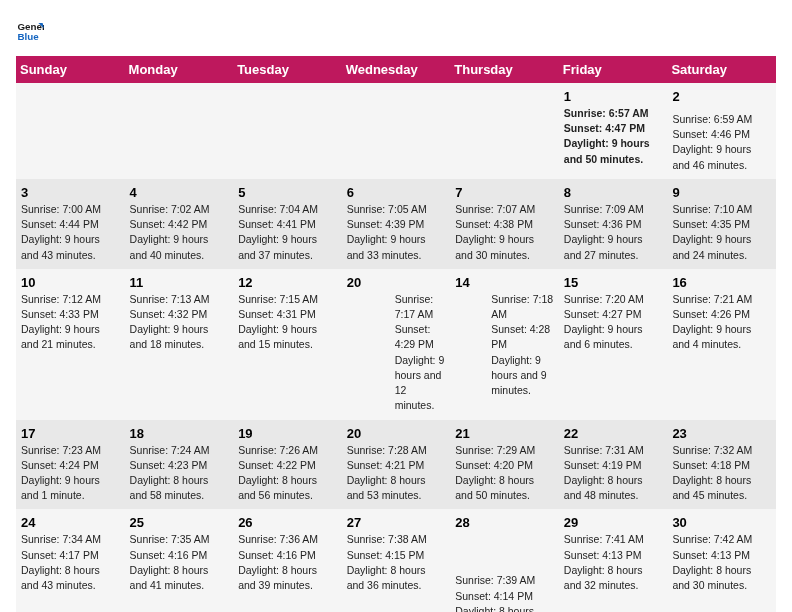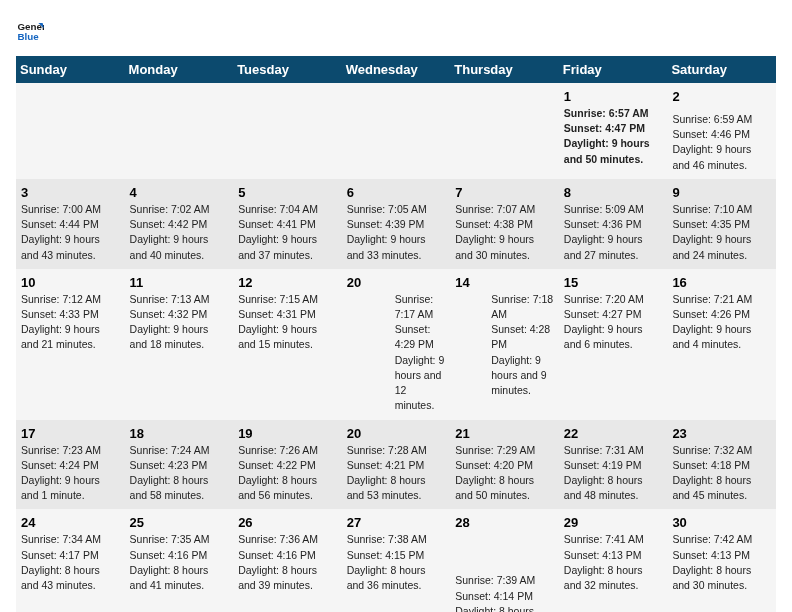--- a/index.html
+++ b/index.html
@@ -46,21 +46,21 @@
     .location {
       font-size: 15px;
       color: #333;
     }
     table {
       width: 100%;
       border-collapse: collapse;
       font-size: 11px;
     }
     thead tr {
-      background-color: #0c4a6e;
+      background-color: #be185d;
       color: #fff;
       padding-left: 41px;
     }
     thead th {
       padding: 6px 4px;
       text-align: left;
       font-size: 13px;
       font-weight: 600;
       width: calc(100% / 7);
     }
@@ -171,21 +171,21 @@
 Daylight: 9 hours and 33 minutes.</div>
         </td>
         <td>
           <span class="day-num">7</span>
           <div class="day-info" style="white-space: pre-line;">Sunrise: 7:07 AM
 Sunset: 4:38 PM
 Daylight: 9 hours and 30 minutes.</div>
         </td>
         <td>
           <span class="day-num">8</span>
-          <div class="day-info" style="white-space: pre-line;">Sunrise: 5:09 AM
+          <div class="day-info" style="white-space: pre-line;">Sunrise: 7:09 AM
 Sunset: 4:36 PM
 Daylight: 9 hours and 27 minutes.</div>
         </td>
         <td>
           <span class="day-num">9</span>
           <div class="day-info" style="white-space: pre-line;">Sunrise: 7:10 AM
 Sunset: 4:35 PM
 Daylight: 9 hours and 24 minutes.</div>
         </td>
       </tr>

